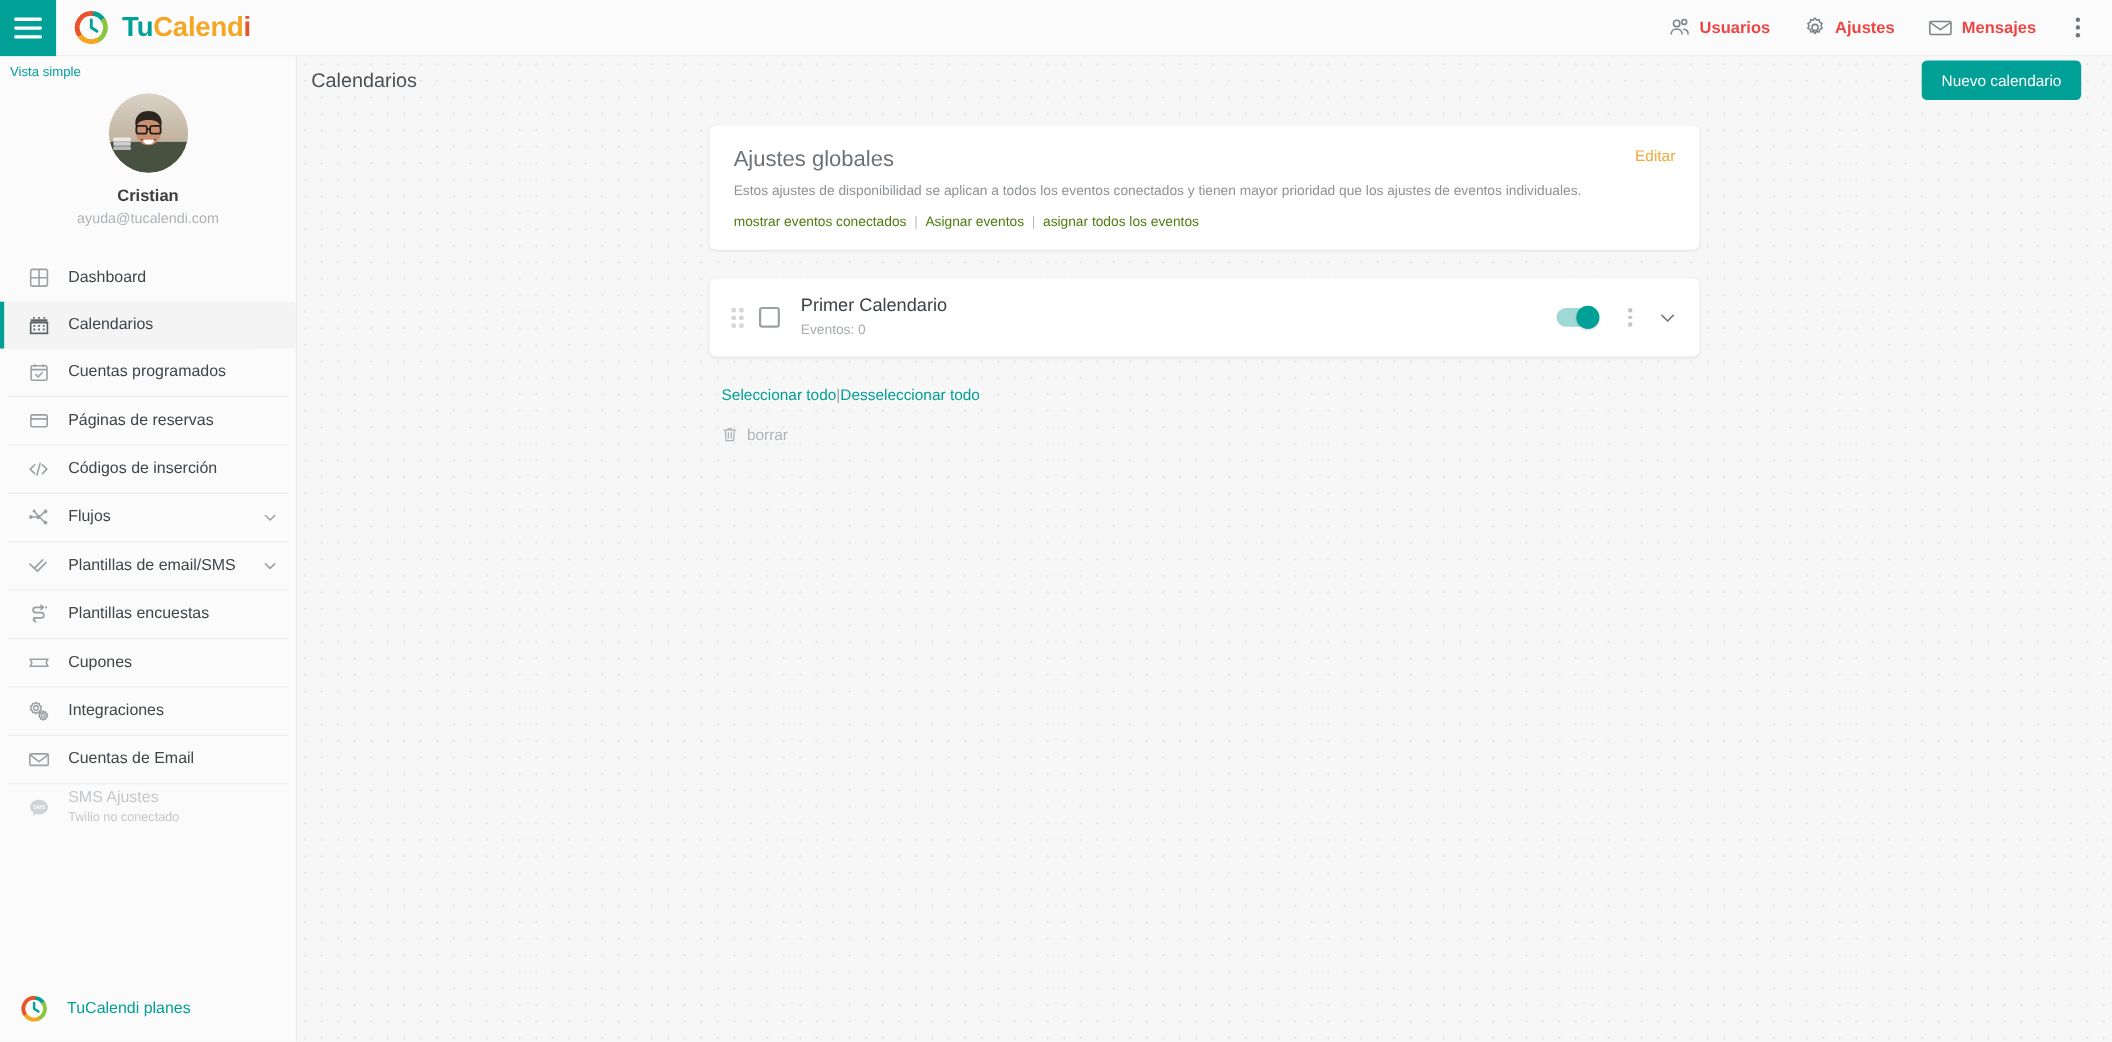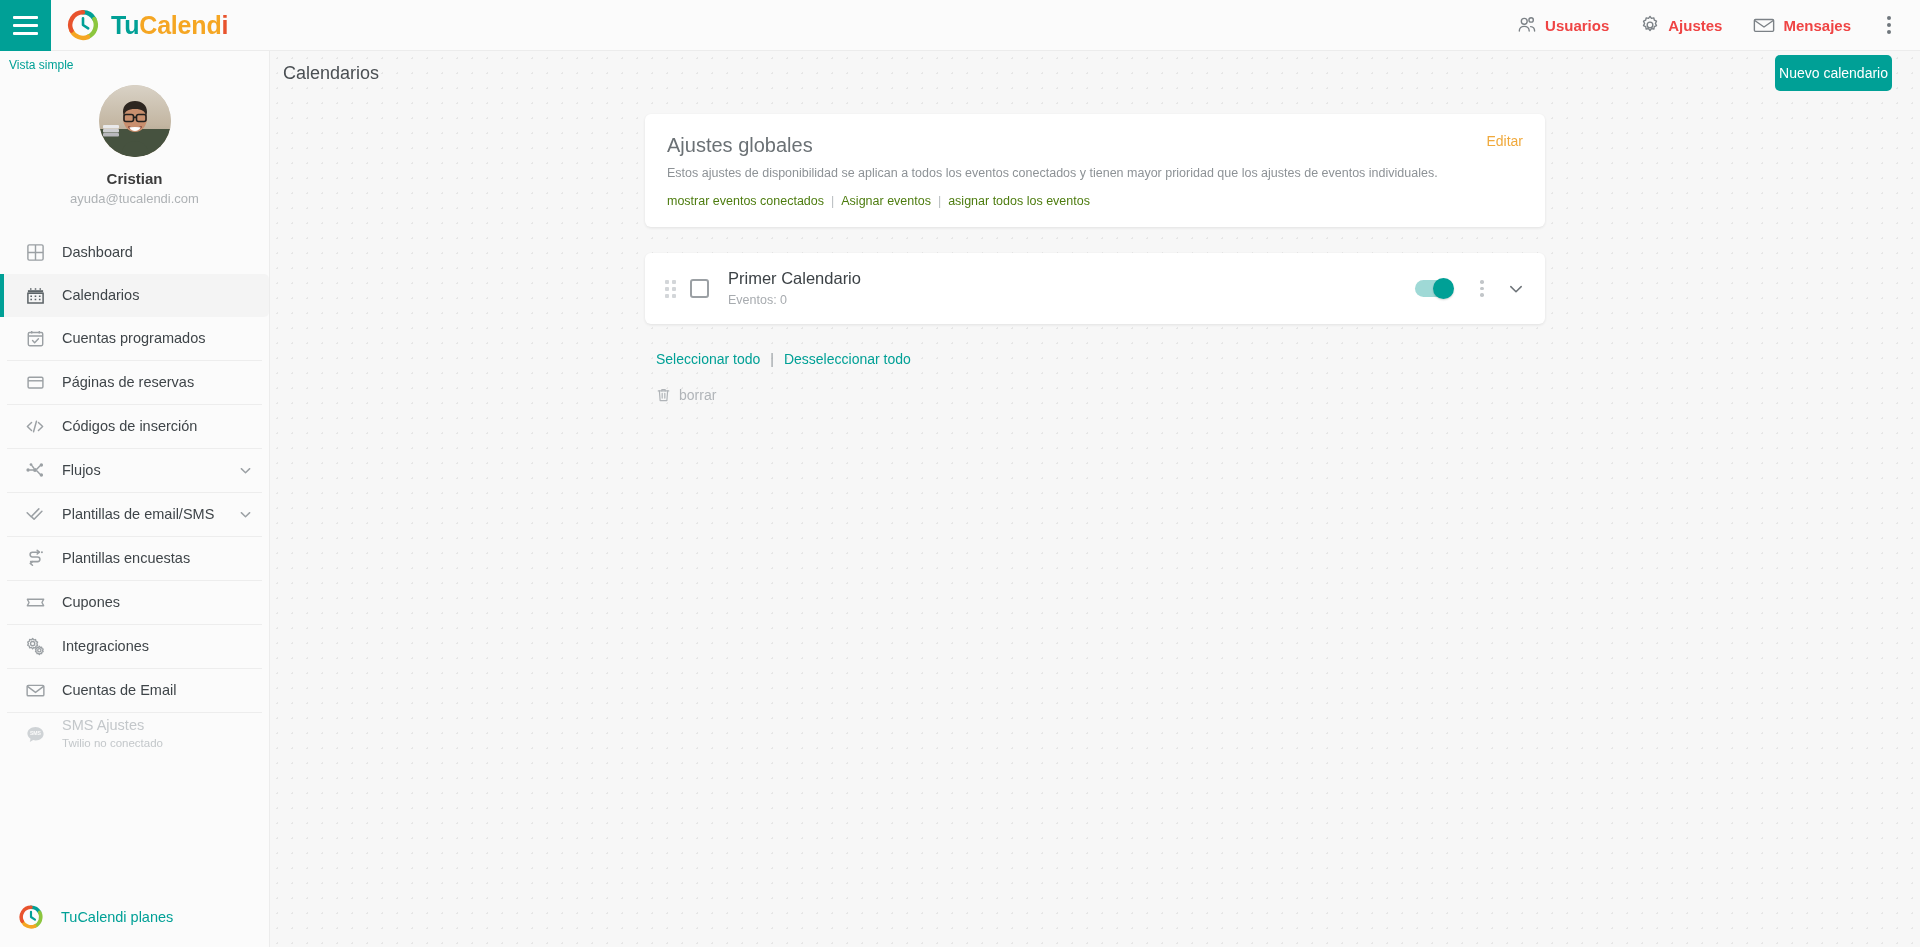--- a/index.html
+++ b/index.html
@@ -242,21 +242,21 @@
     font-weight: normal;
   }
   .btn-primary {
     margin-left: auto;
     background: #00a096;
     color: #ffffff;
     border: none;
     border-radius: 5px;
     font-family: inherit;
     font-size: 14px;
-    padding: 10px 4px;
+    padding: 10px 18px;
     cursor: pointer;
     white-space: nowrap;
   }
 
   .content-col {
     width: 900px;
     margin: 0 auto;
     padding-top: 19px;
   }
 
@@ -373,21 +373,21 @@
     display: flex; align-items: center;
     flex: 0 0 auto;
   }
 
   
   .select-row {
     margin-top: 27px;
     font-size: 14px;
     display: flex;
     align-items: center;
-    gap: 10px;
+    gap: 0;
     padding-left: 11px;
   }
   .select-row a { color: #00a096; text-decoration: none; cursor: pointer; }
   .select-row .pipe { color: #9aa0a4; }
 
   .delete-row {
     margin-top: 20px;
     display: flex;
     align-items: center;
     gap: 8px;

